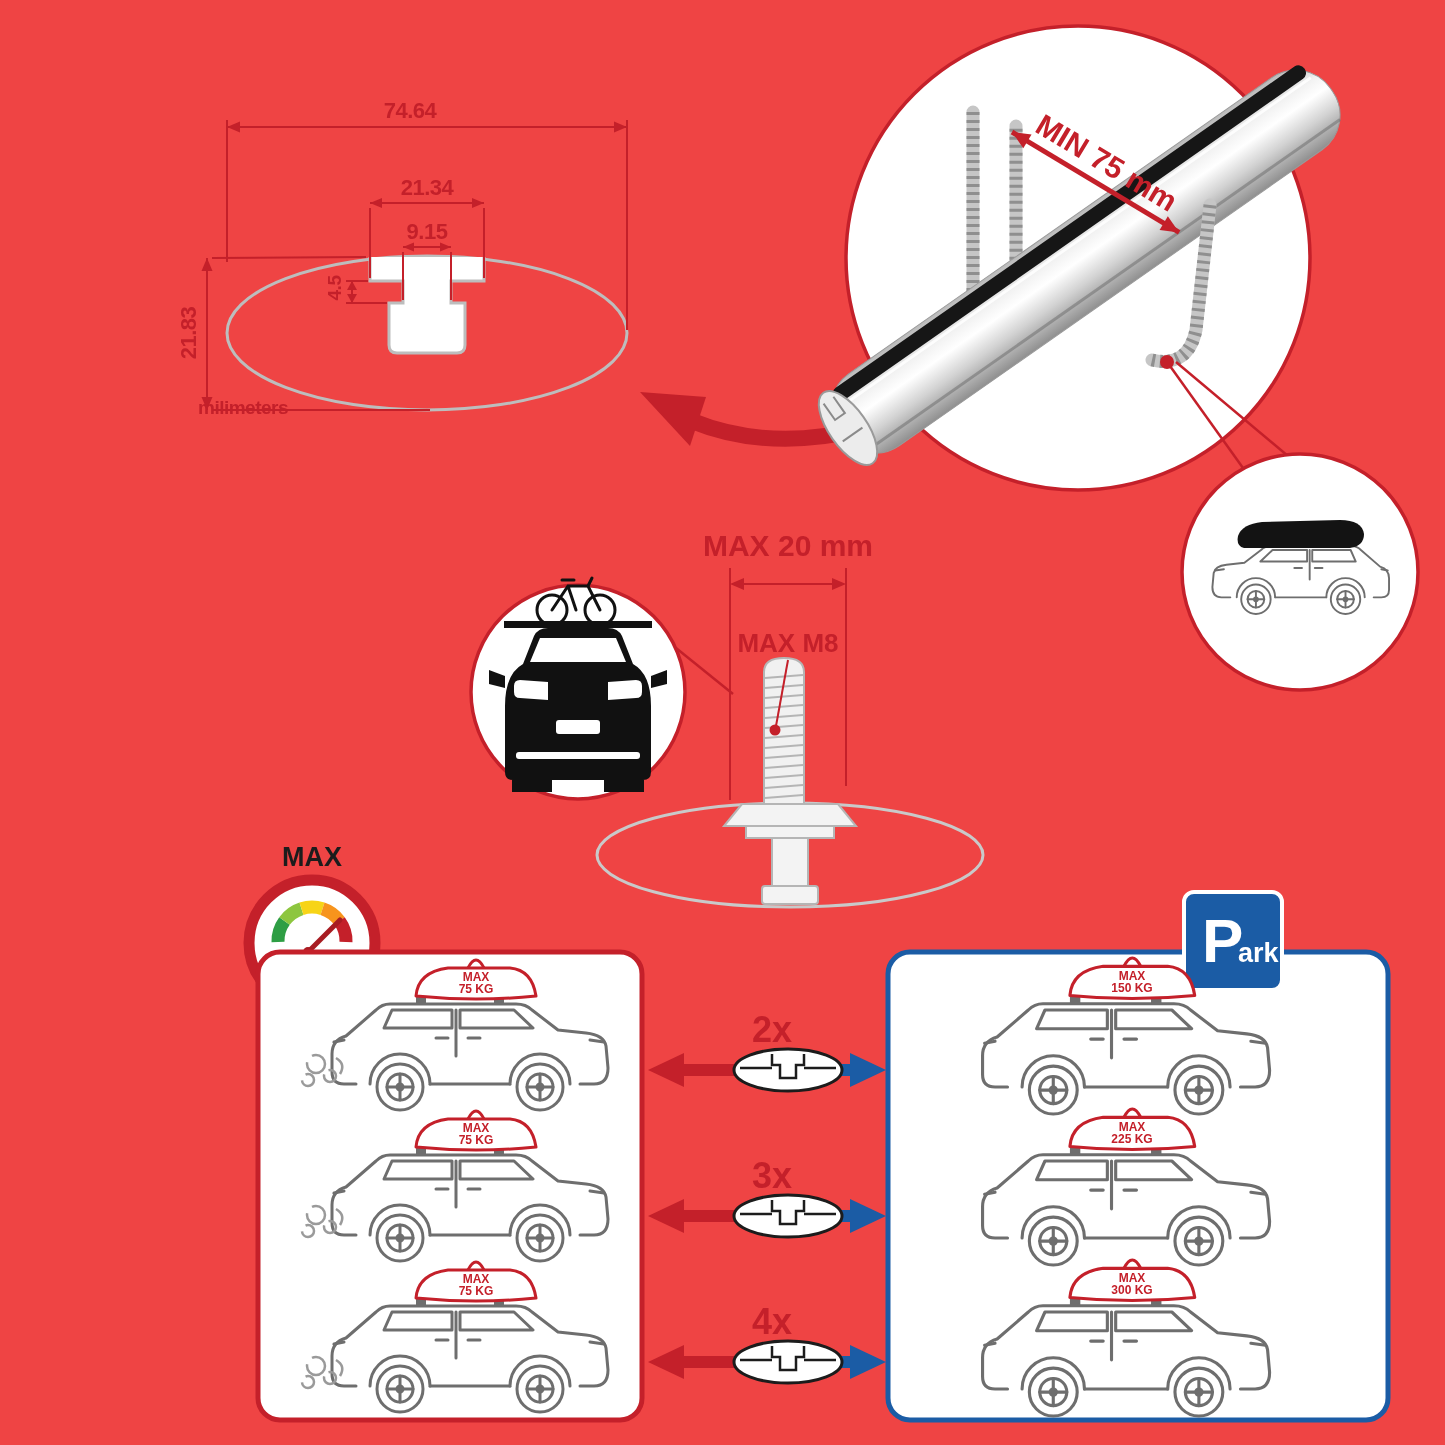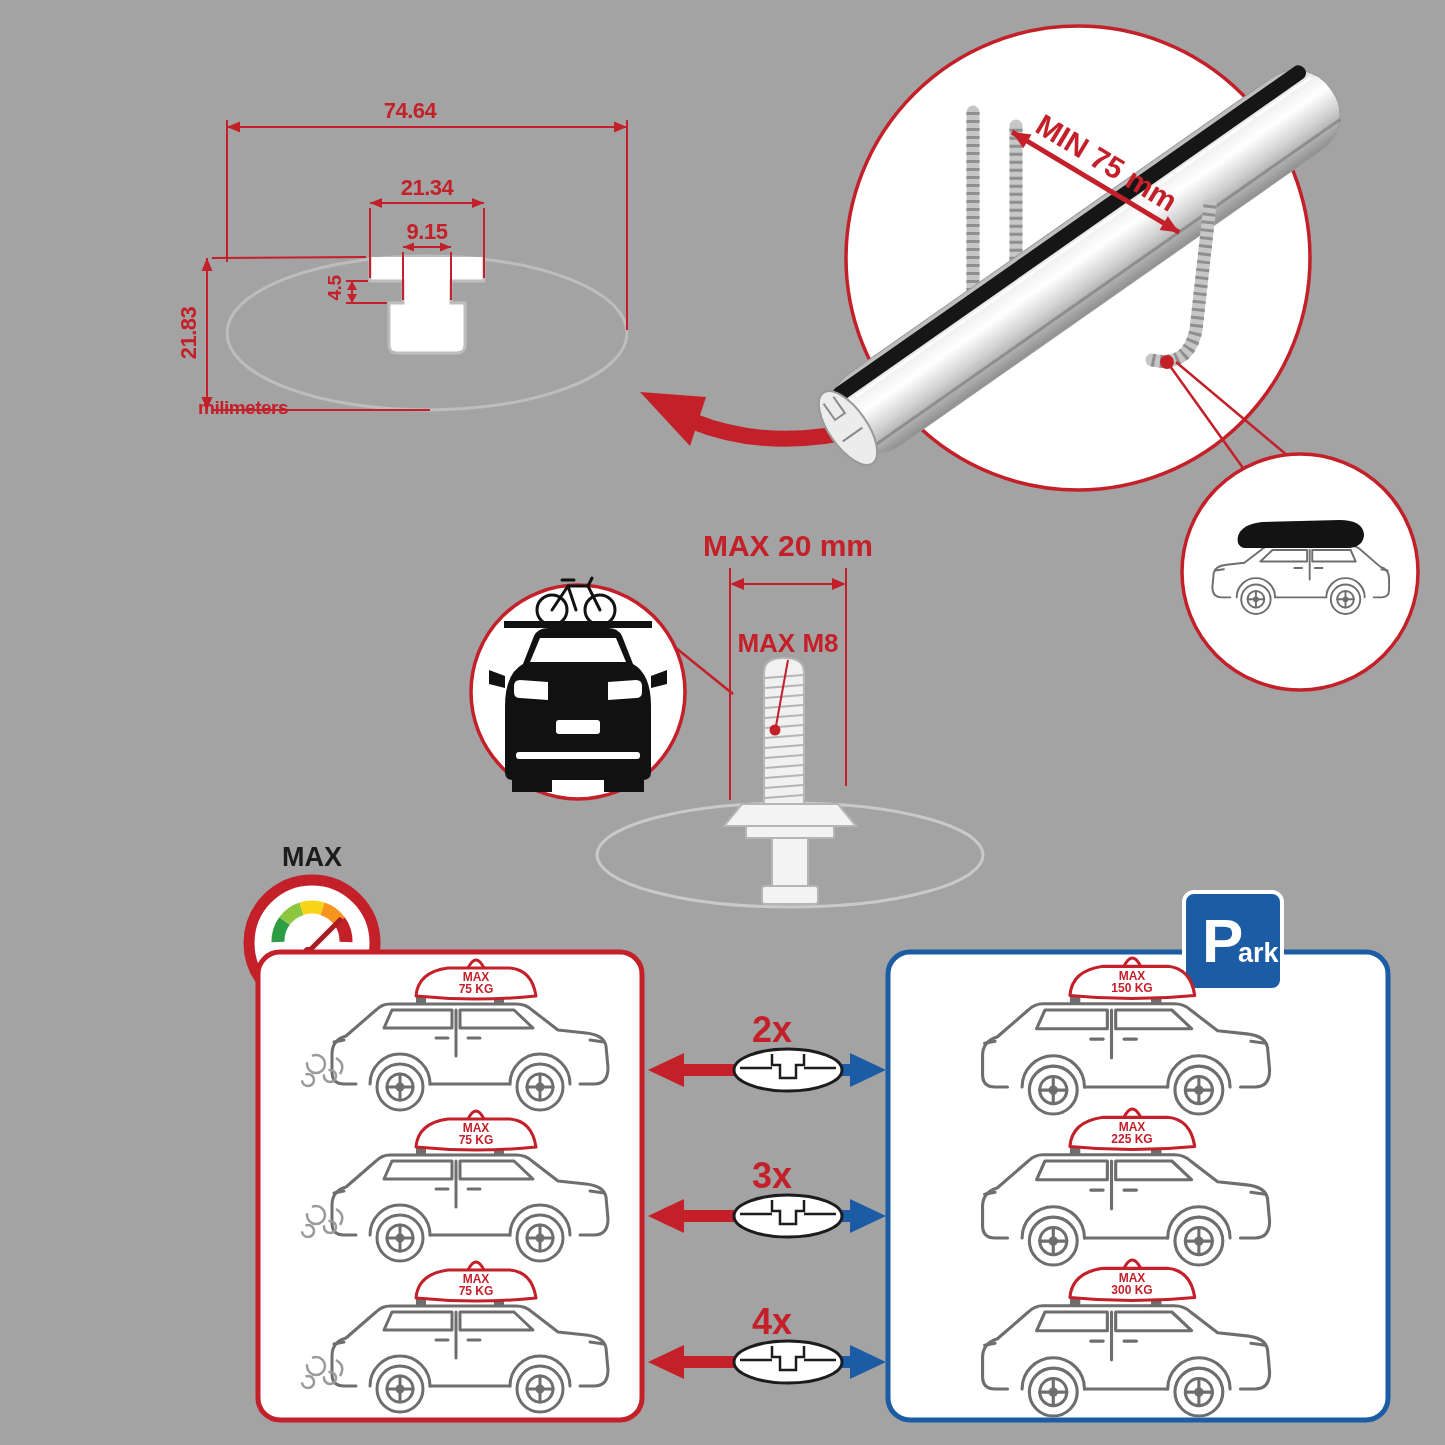--- a/index.html
+++ b/index.html
@@ -1,17 +1,17 @@
 <!DOCTYPE html>
 <html><head>
 <meta charset="utf-8">
 <style>
   html,body{margin:0;padding:0;background:#ffffff;}
   .canvas{
-    position:relative;width:1445px;height:1445px;background:#a3a3a3;overflow:hidden;
+    position:relative;width:1445px;height:1445px;background:#ef4444;overflow:hidden;
     font-family:"Liberation Sans", sans-serif;
   }
   svg{position:absolute;left:0;top:0;}
   text{font-family:"Liberation Sans", sans-serif;}
   .dim-t{fill:#c4202a;font-weight:bold;font-size:22px;letter-spacing:-0.5px;}
   .dim-s{fill:#c4202a;font-weight:bold;font-size:19px;letter-spacing:-0.5px;}
   .red-big{fill:#c4202a;font-weight:bold;font-size:30px;}
   .red-mid{fill:#c4202a;font-weight:bold;font-size:26px;}
   .bag-t{fill:#c4202a;font-weight:bold;font-size:12px;}
   .mult{fill:#c4202a;font-weight:bold;font-size:36px;}

